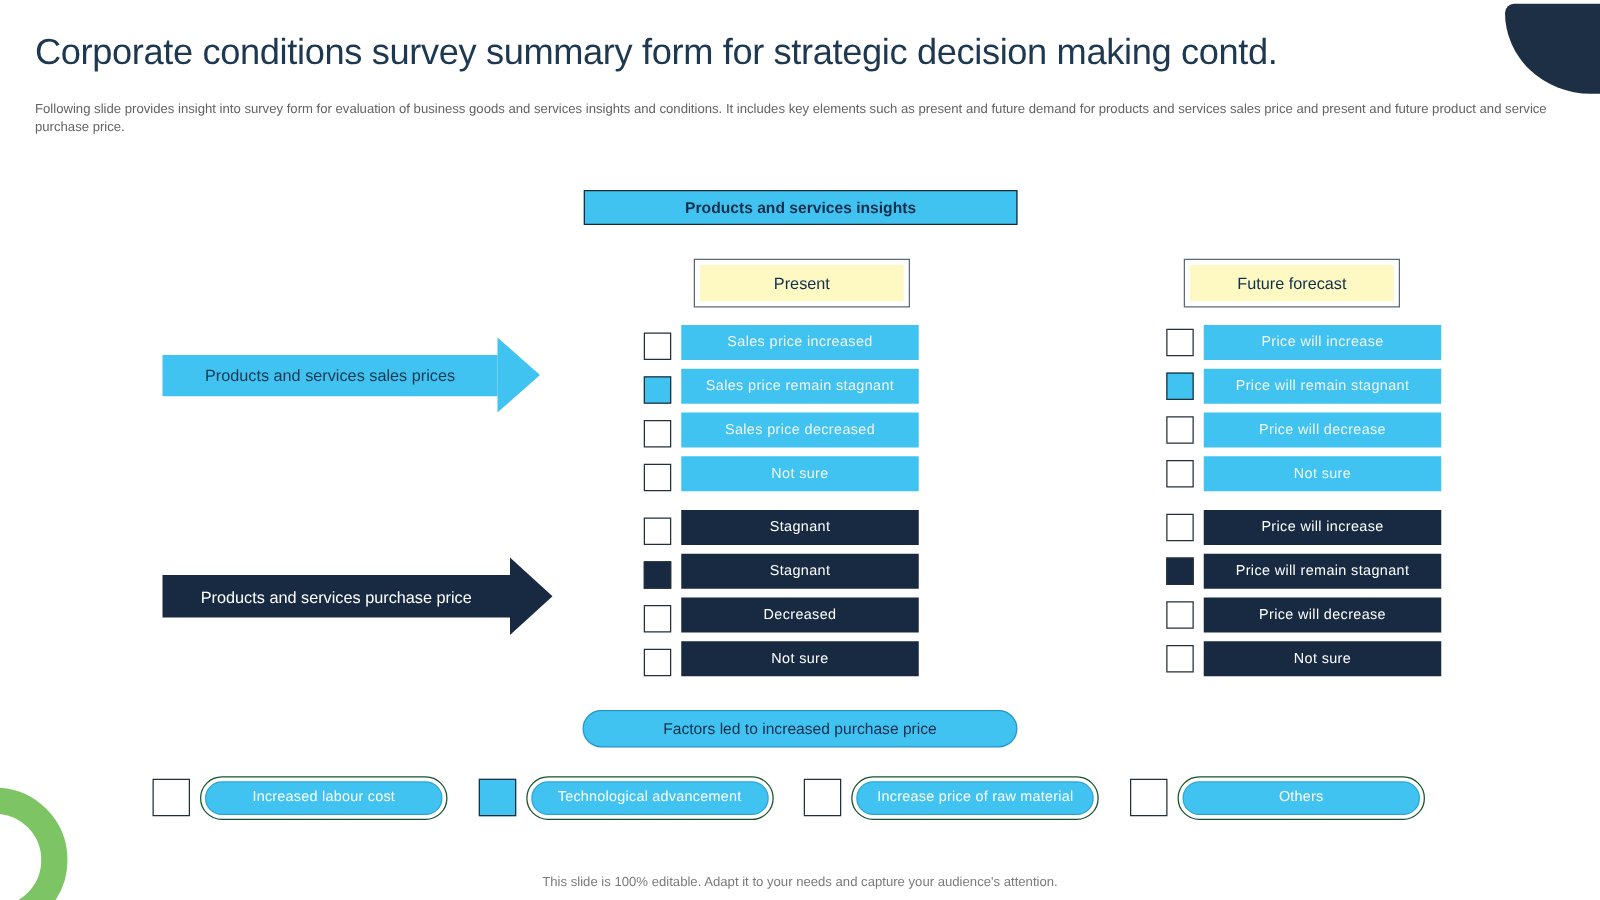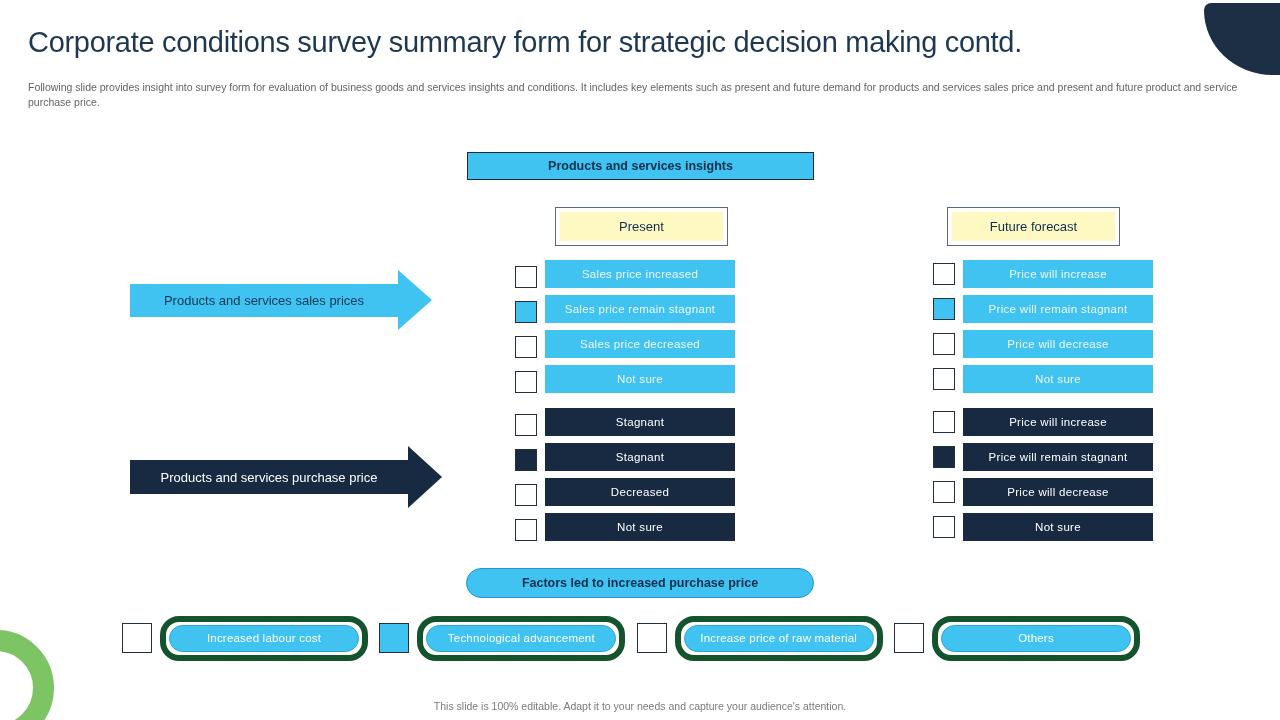--- a/index.html
+++ b/index.html
@@ -77,33 +77,33 @@
     display:flex; align-items:center; justify-content:center;
     font-size:11.5px; color:#EFF6FA; letter-spacing:0.3px;
   }
   .opt-box.light { background:#41C3F1; }
   .opt-box.dark  { background:#182A42; color:#ffffff; }
   
   .factors-header {
     position:absolute; left:466px; top:568px; width:348px; height:30px;
     background:#41C3F1; border:1.5px solid #2795C9; border-radius:16px;
     display:flex; align-items:center; justify-content:center;
-    font-weight:700; font-size:12.5px; color:#0F2F4E;
+    font-weight:400; font-size:12.5px; color:#0F2F4E;
   }
   .factors-row {
     position:absolute; left:122px; top:620px; width:1018px; height:36px;
     display:flex; justify-content:space-between; align-items:center;
   }
   .factor-group { display:flex; align-items:center; }
   .fcb {
     width:30px; height:30px; border:1.5px solid #232F3B; background:#ffffff;
     margin-right:8px; flex:none;
   }
   .fcb.checked { background:#41C3F1; }
-  .fpill-outer { border:6px solid #14532d; border-radius:19px; padding:3px; background:#ffffff; }
+  .fpill-outer { border:1px solid #14532d; border-radius:19px; padding:3px; background:#ffffff; }
   .fpill {
     width:190px; height:27px; border-radius:14px; background:#41C3F1;
     border:1px solid #2BA5D6;
     display:flex; align-items:center; justify-content:center;
     font-size:11.5px; color:#ffffff; letter-spacing:0.2px;
   }
   
   .footer {
     position:absolute; left:0; top:700px; width:1280px;
     text-align:center; font-size:10.5px; color:#7A7A7A;

